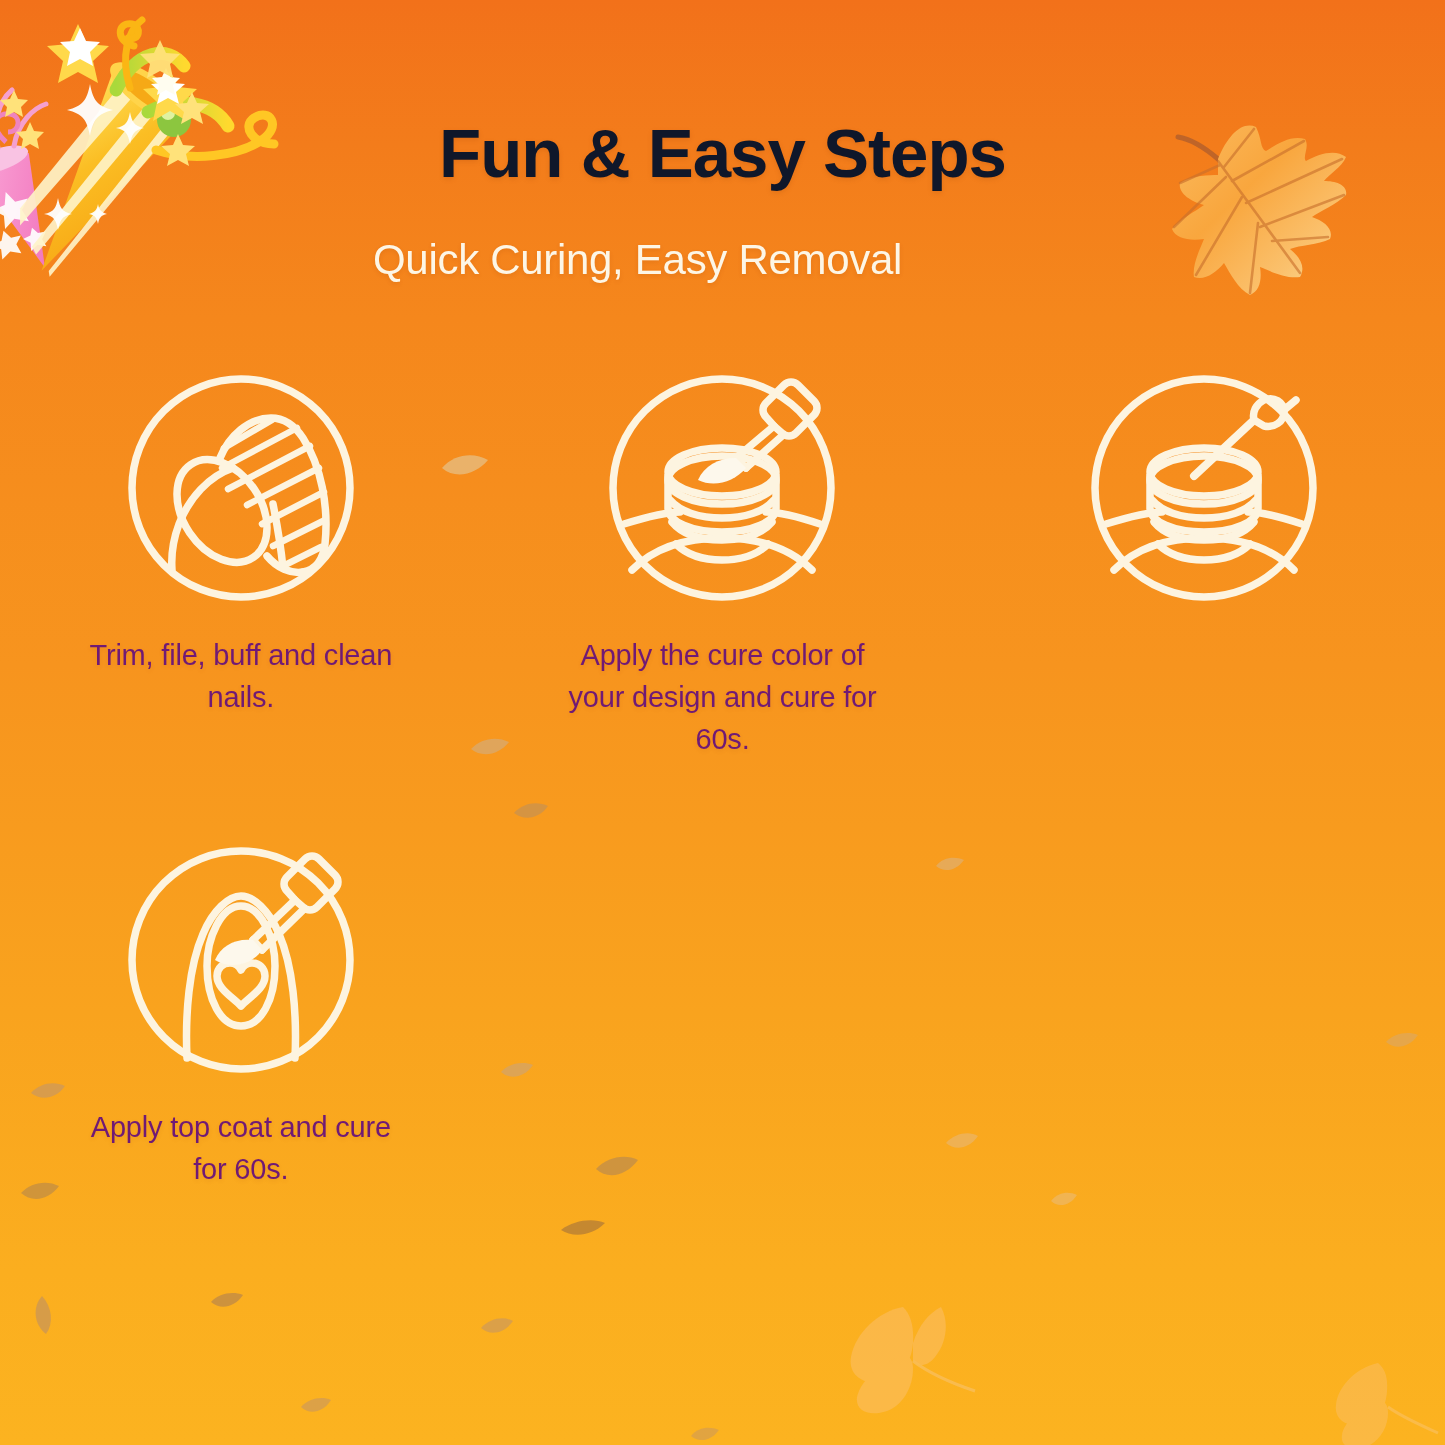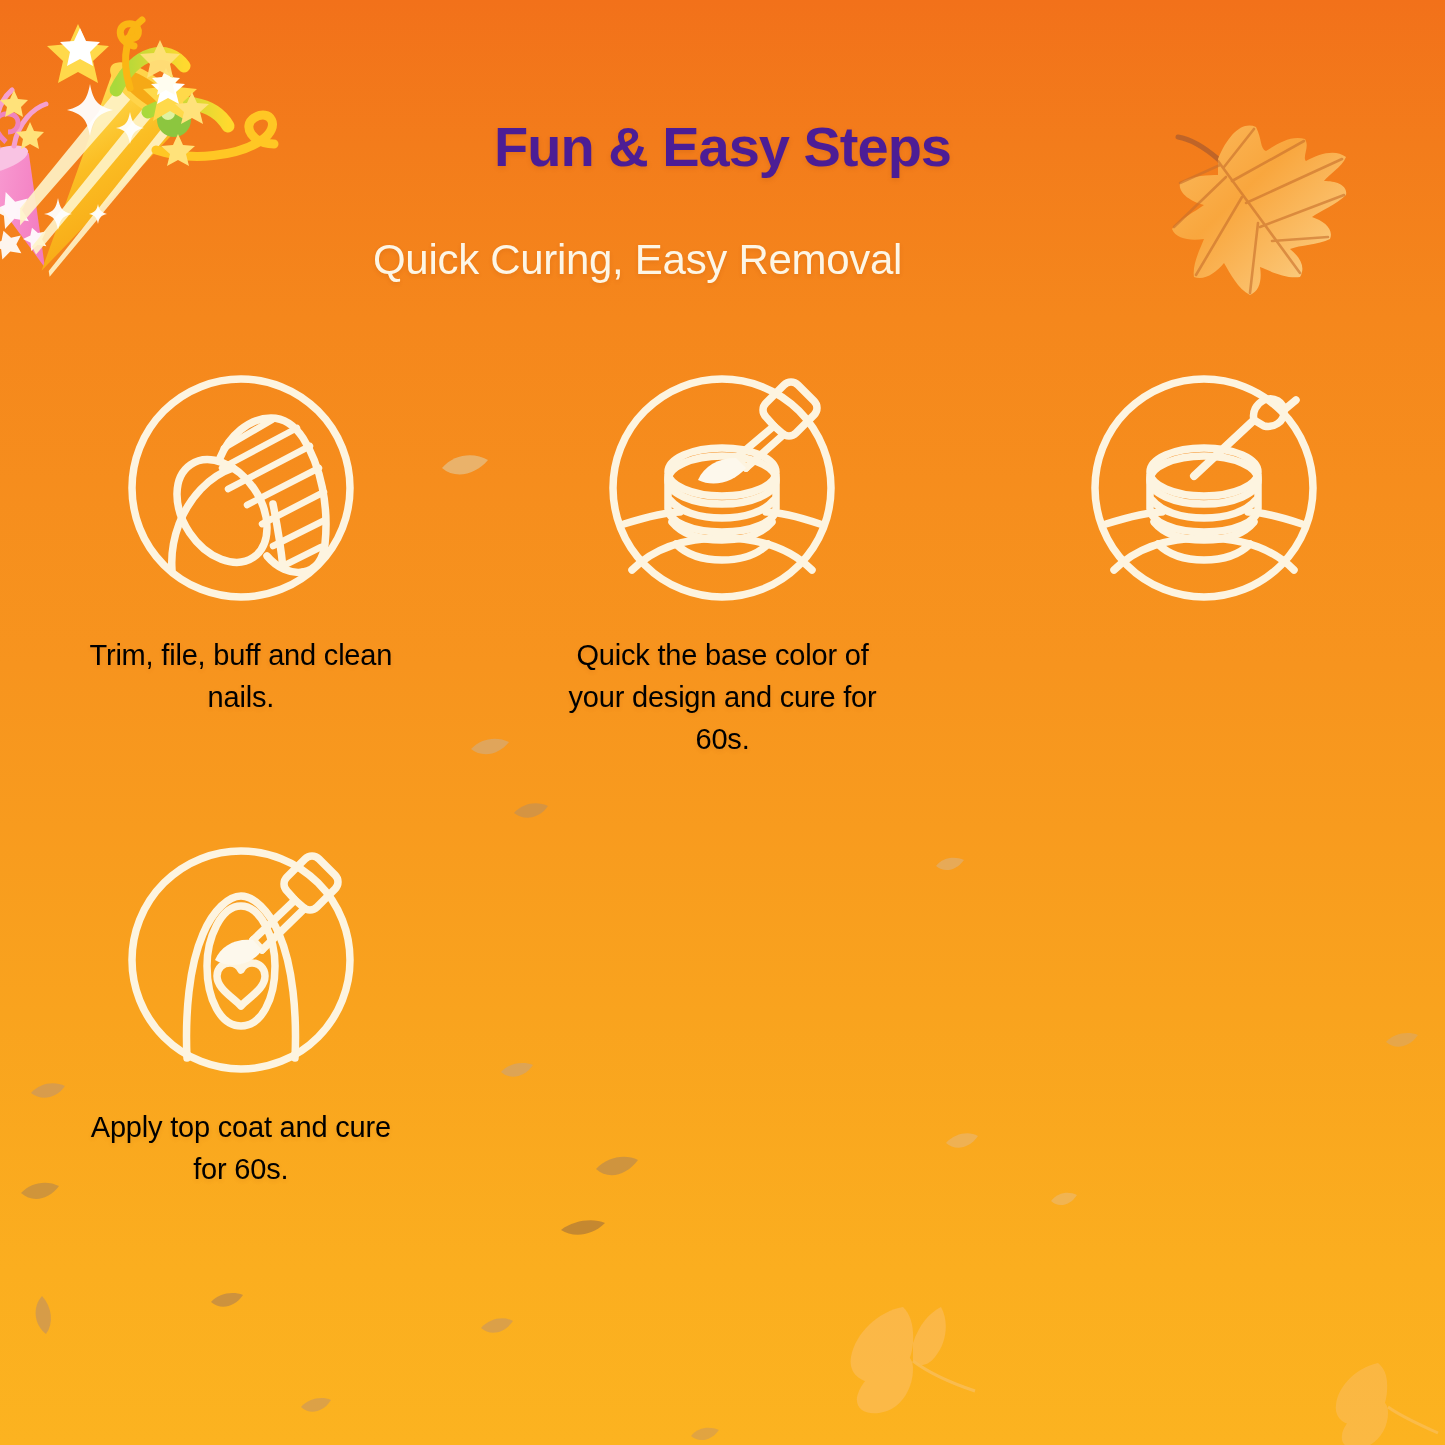--- a/index.html
+++ b/index.html
@@ -25,22 +25,22 @@
   }
 
   
   .header {
     position:absolute; top:0; left:0; width:1445px; height:330px;
     z-index:6;
   }
   .title {
     position:absolute; top:118px; left:0; width:1445px;
     text-align:center;
-    color:#4c1d95;
-    font-size:56px;
+    color:#0f172a;
+    font-size:69px;
     font-weight:bold;
     letter-spacing:-1px;
     line-height:1.05;
     text-shadow:0 2px 5px rgba(150,60,0,.18);
   }
   .subtitle {
     position:absolute; top:236px; left:0; width:1275px;
     text-align:center;
     color:#FDF6E6;
     font-size:42px;
@@ -67,21 +67,21 @@
     grid-template-rows:auto auto;
     row-gap:84px;
   }
   .step { display:flex; flex-direction:column; align-items:center; }
   .icon-wrap { width:232px; height:232px; }
   .icon-wrap svg { display:block; width:232px; height:232px; }
   .caption {
     margin-top:30px;
     width:330px;
     text-align:center;
-    color:#000000;
+    color:#701a75;
     font-size:29px;
     font-weight:500;
     line-height:1.45;
     letter-spacing:-.2px;
     text-shadow:0 2px 4px rgba(150,60,0,.12);
   }
   .step-5 .caption { width:400px; }
   .step-4 .caption { width:345px; }
   .step-6 .caption { width:330px;text-align:center; }
 </style>
@@ -336,21 +336,21 @@
         <path d="M70 172 C80 182 96 188 116 188 C136 188 152 182 162 172"></path>
 
         <path d="M140 96 L176 64"></path>
         <path d="M130 86 L168 54"></path>
         <path d="M140 96 L130 86"></path>
         <path d="M168 54 L160 45 C156 41 156 35 160 31 L178 13 C182 9 188 9 192 13 L208 29 C212 33 212 39 208 43 L190 61 C186 65 180 65 176 61 L168 54 Z"></path>
 
         <path d="M130 86 C112 86 98 94 92 108 C108 116 128 110 140 96 Z" fill="#FDF8EC" stroke="none"></path>
       </svg>
     </div>
-    <div class="caption">Quick the base color of your design and cure for 60s.</div>
+    <div class="caption">Apply the cure color of your design and cure for 60s.</div>
   </div>
 
   <div class="step step-4">
     <div class="icon-wrap">
       <svg viewBox="0 0 232 232" fill="none" stroke="#FDF4E0" stroke-width="7.5" stroke-linecap="round" stroke-linejoin="round">
         <circle cx="116" cy="116" r="109"></circle>
 
         <path d="M18 152 C44 144 62 140 74 140"></path>
         <path d="M214 152 C190 144 172 140 160 140"></path>
         <path d="M26 198 C48 176 78 166 116 166 C154 166 184 176 206 198"></path>

